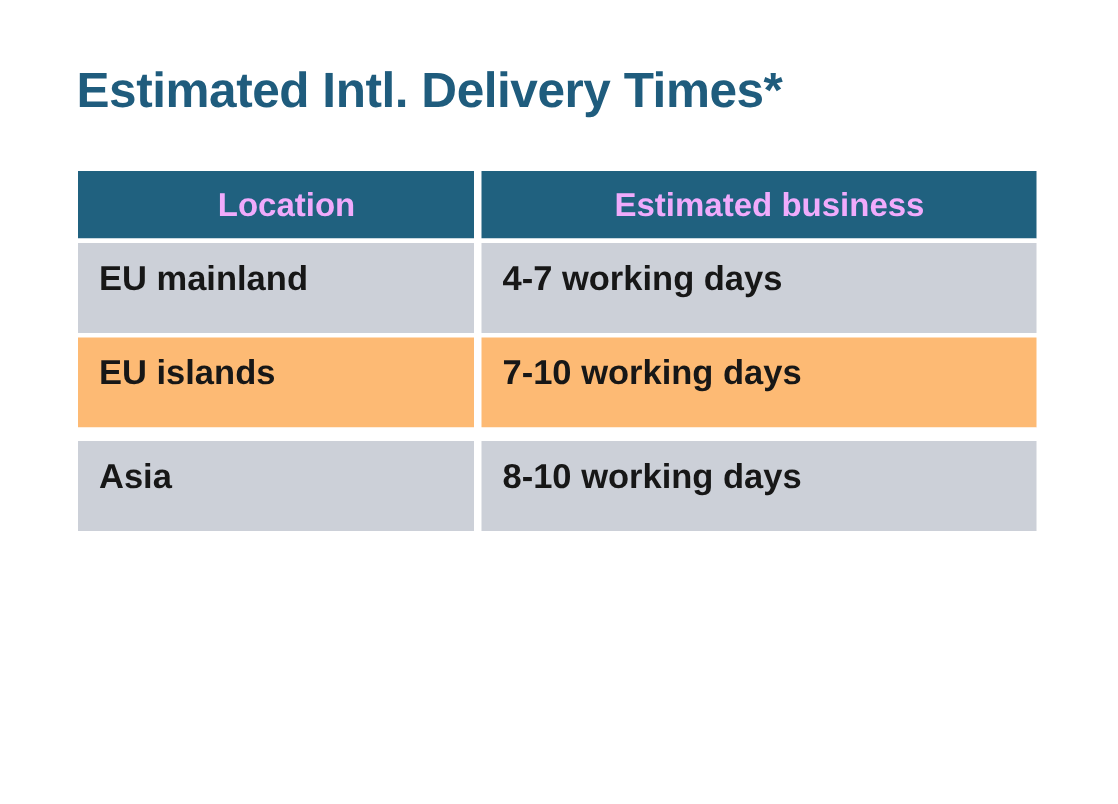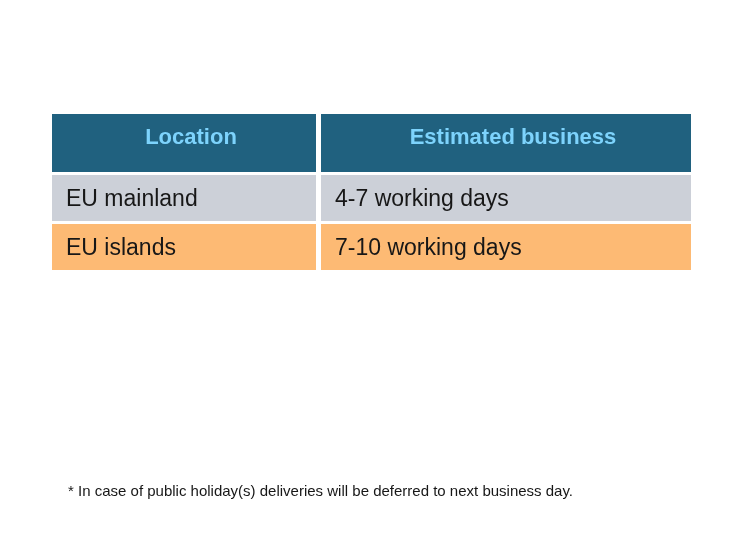--- a/index.html
+++ b/index.html
@@ -53,40 +53,40 @@
     height: 45px;
     line-height: 45px;
     padding-left: 14px;
     overflow: hidden;
     white-space: nowrap;
   }
   .head-cell {
     background: #20617F;
   }
   .head-cell .cell-pad {
-    color: #7dd3fc;
+    color: #f0abfc;
     font-size: 22px;
     font-weight: 700;
-    height: 58px;
+    height: 45px;
     line-height: 45px;
   }
   .gap-cell {
     background: #ffffff;
   }
   .row-sep td {
     height: 3px;
     background: #ffffff;
     font-size: 0;
     line-height: 0;
   }
   .body-cell .cell-pad {
     color: #171717;
     font-size: 23px;
-    font-weight: 400;
-    height: 46px;
+    font-weight: 700;
+    height: 60px;
     line-height: 46px;
   }
   tr.shade-dark .body-cell { background: #CCD0D8; }
   tr.shade-light .body-cell { background: #fdba74; }
 
   .footnote {
     position: absolute;
     left: 68px;
     top: 481px;
     font-size: 15px;
@@ -94,20 +94,21 @@
     color: #171717;
     line-height: 20px;
     white-space: nowrap;
   }
 </style>
 </head>
 <body>
 
 <div class="page">
 
+  <div class="page-title">Estimated Intl. Delivery Times*</div>
 
   <table class="delivery-table">
     <colgroup>
       <col class="col-location">
       <col class="col-gap">
       <col class="col-delivery">
     </colgroup>
     <thead>
       <tr>
         <th class="head-cell">
@@ -156,24 +157,32 @@
 
       <tr class="row-sep">
           <td colspan="3"></td>
         </tr>
 
 
       <tr class="row-sep">
           <td colspan="3"></td>
         </tr>
 
+      <tr class="shade-dark">
+        <td class="body-cell">
+          <span class="cell-pad">Asia</span>
+        </td>
+        <td class="gap-cell"></td>
+        <td class="body-cell">
+          <span class="cell-pad">8-10 working days</span>
+        </td>
+      </tr>
 
       <tr class="row-sep">
           <td colspan="3"></td>
         </tr>
 
 
     </tbody>
   </table>
 
-  <div class="footnote">* In case of public holiday(s) deliveries will be deferred to next business day.</div>
 
 </div>
 
 </body></html>

